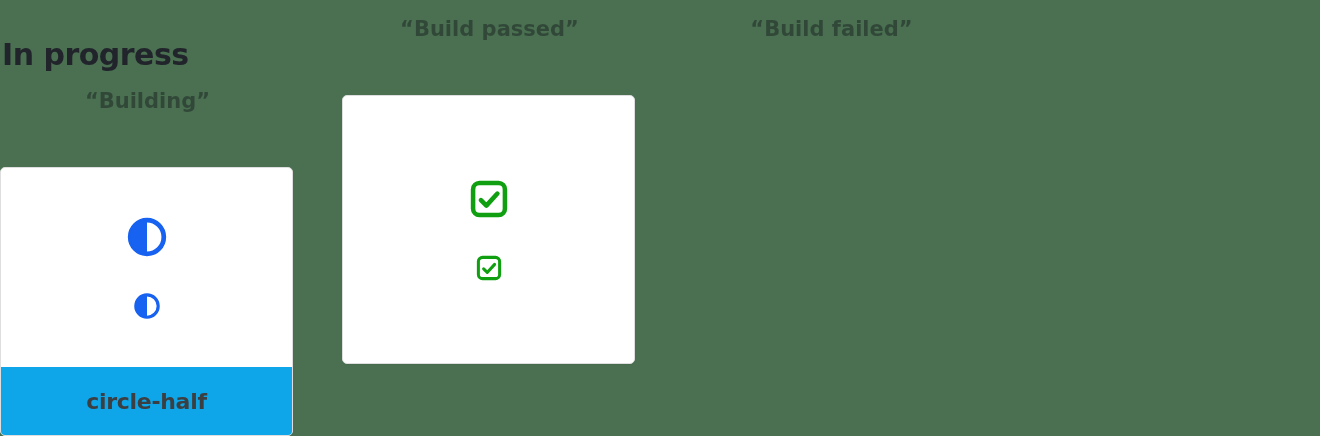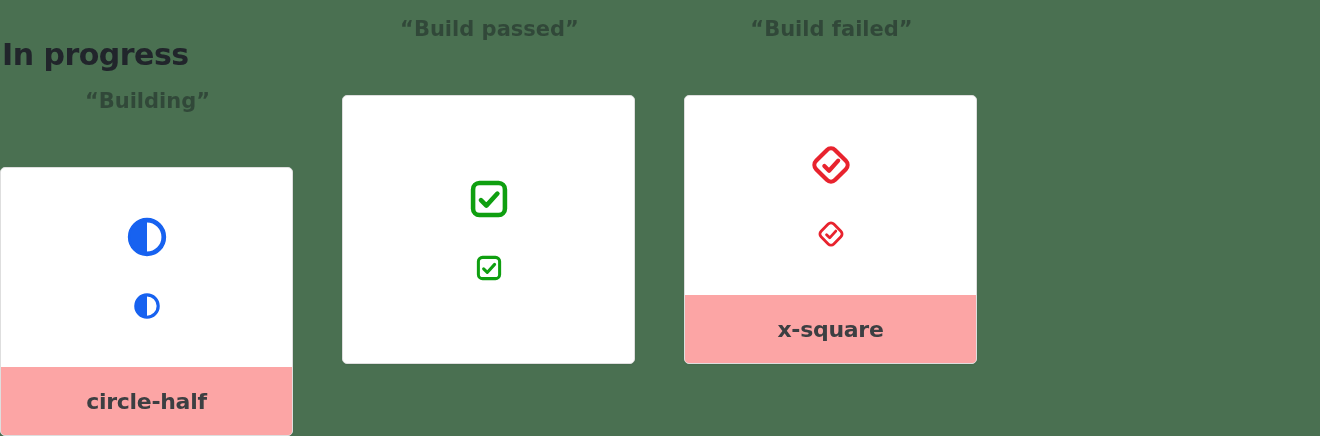--- a/index.html
+++ b/index.html
@@ -49,21 +49,21 @@
     display: flex;
     flex-direction: column;
     align-items: center;
     justify-content: center;
     gap: 34px;
   }
   .icon-large svg { width: 42px; height: 42px; display: block; }
   .icon-small svg { width: 28px; height: 28px; display: block; }
   .card-footer {
     height: 68px;
-    background: #fca5a5;
+    background: #0ea5e9;
     display: flex;
     align-items: center;
     justify-content: center;
   }
   .footer-label {
     font-size: 22px;
     font-weight: 700;
     letter-spacing: -0.3px;
     color: #3c3f42;
   }
@@ -112,39 +112,16 @@
             <rect x="2.9" y="2.9" width="18.2" height="18.2" rx="3.6" fill="none" stroke="currentColor" stroke-width="2.6"></rect>
             <path d="M7.4 12.7 l3.1 3.1 6.3 -6.9" fill="none" stroke="currentColor" stroke-width="2.6" stroke-linecap="round" stroke-linejoin="round"></path>
           </svg>
         </span>
       </div>
     </div>
   </div>
 
   <div class="column">
     <div class="col-subtitle">“Build failed”</div>
-    <div class="card">
-      <div class="card-body" style="color: rgb(232, 35, 46);">
-        <span class="icon-large">
-          <svg viewBox="0 0 24 24" aria-hidden="true">
-            <g transform="rotate(45 12 12)">
-              <rect x="4.3" y="4.3" width="15.4" height="15.4" rx="3.4" fill="none" stroke="currentColor" stroke-width="2.4"></rect>
-            </g>
-            <path d="M8.2 12.6 l2.7 2.7 5.2 -5.8" fill="none" stroke="currentColor" stroke-width="2.4" stroke-linecap="round" stroke-linejoin="round"></path>
-          </svg>
-        </span>
-        <span class="icon-small">
-          <svg viewBox="0 0 24 24" aria-hidden="true">
-            <g transform="rotate(45 12 12)">
-              <rect x="4.3" y="4.3" width="15.4" height="15.4" rx="3.4" fill="none" stroke="currentColor" stroke-width="2.4"></rect>
-            </g>
-            <path d="M8.2 12.6 l2.7 2.7 5.2 -5.8" fill="none" stroke="currentColor" stroke-width="2.4" stroke-linecap="round" stroke-linejoin="round"></path>
-          </svg>
-        </span>
-      </div>
-      <div class="card-footer">
-        <span class="footer-label">x-square</span>
-      </div>
-    </div>
   </div>
 
 
 </div>
 
 </body></html>

